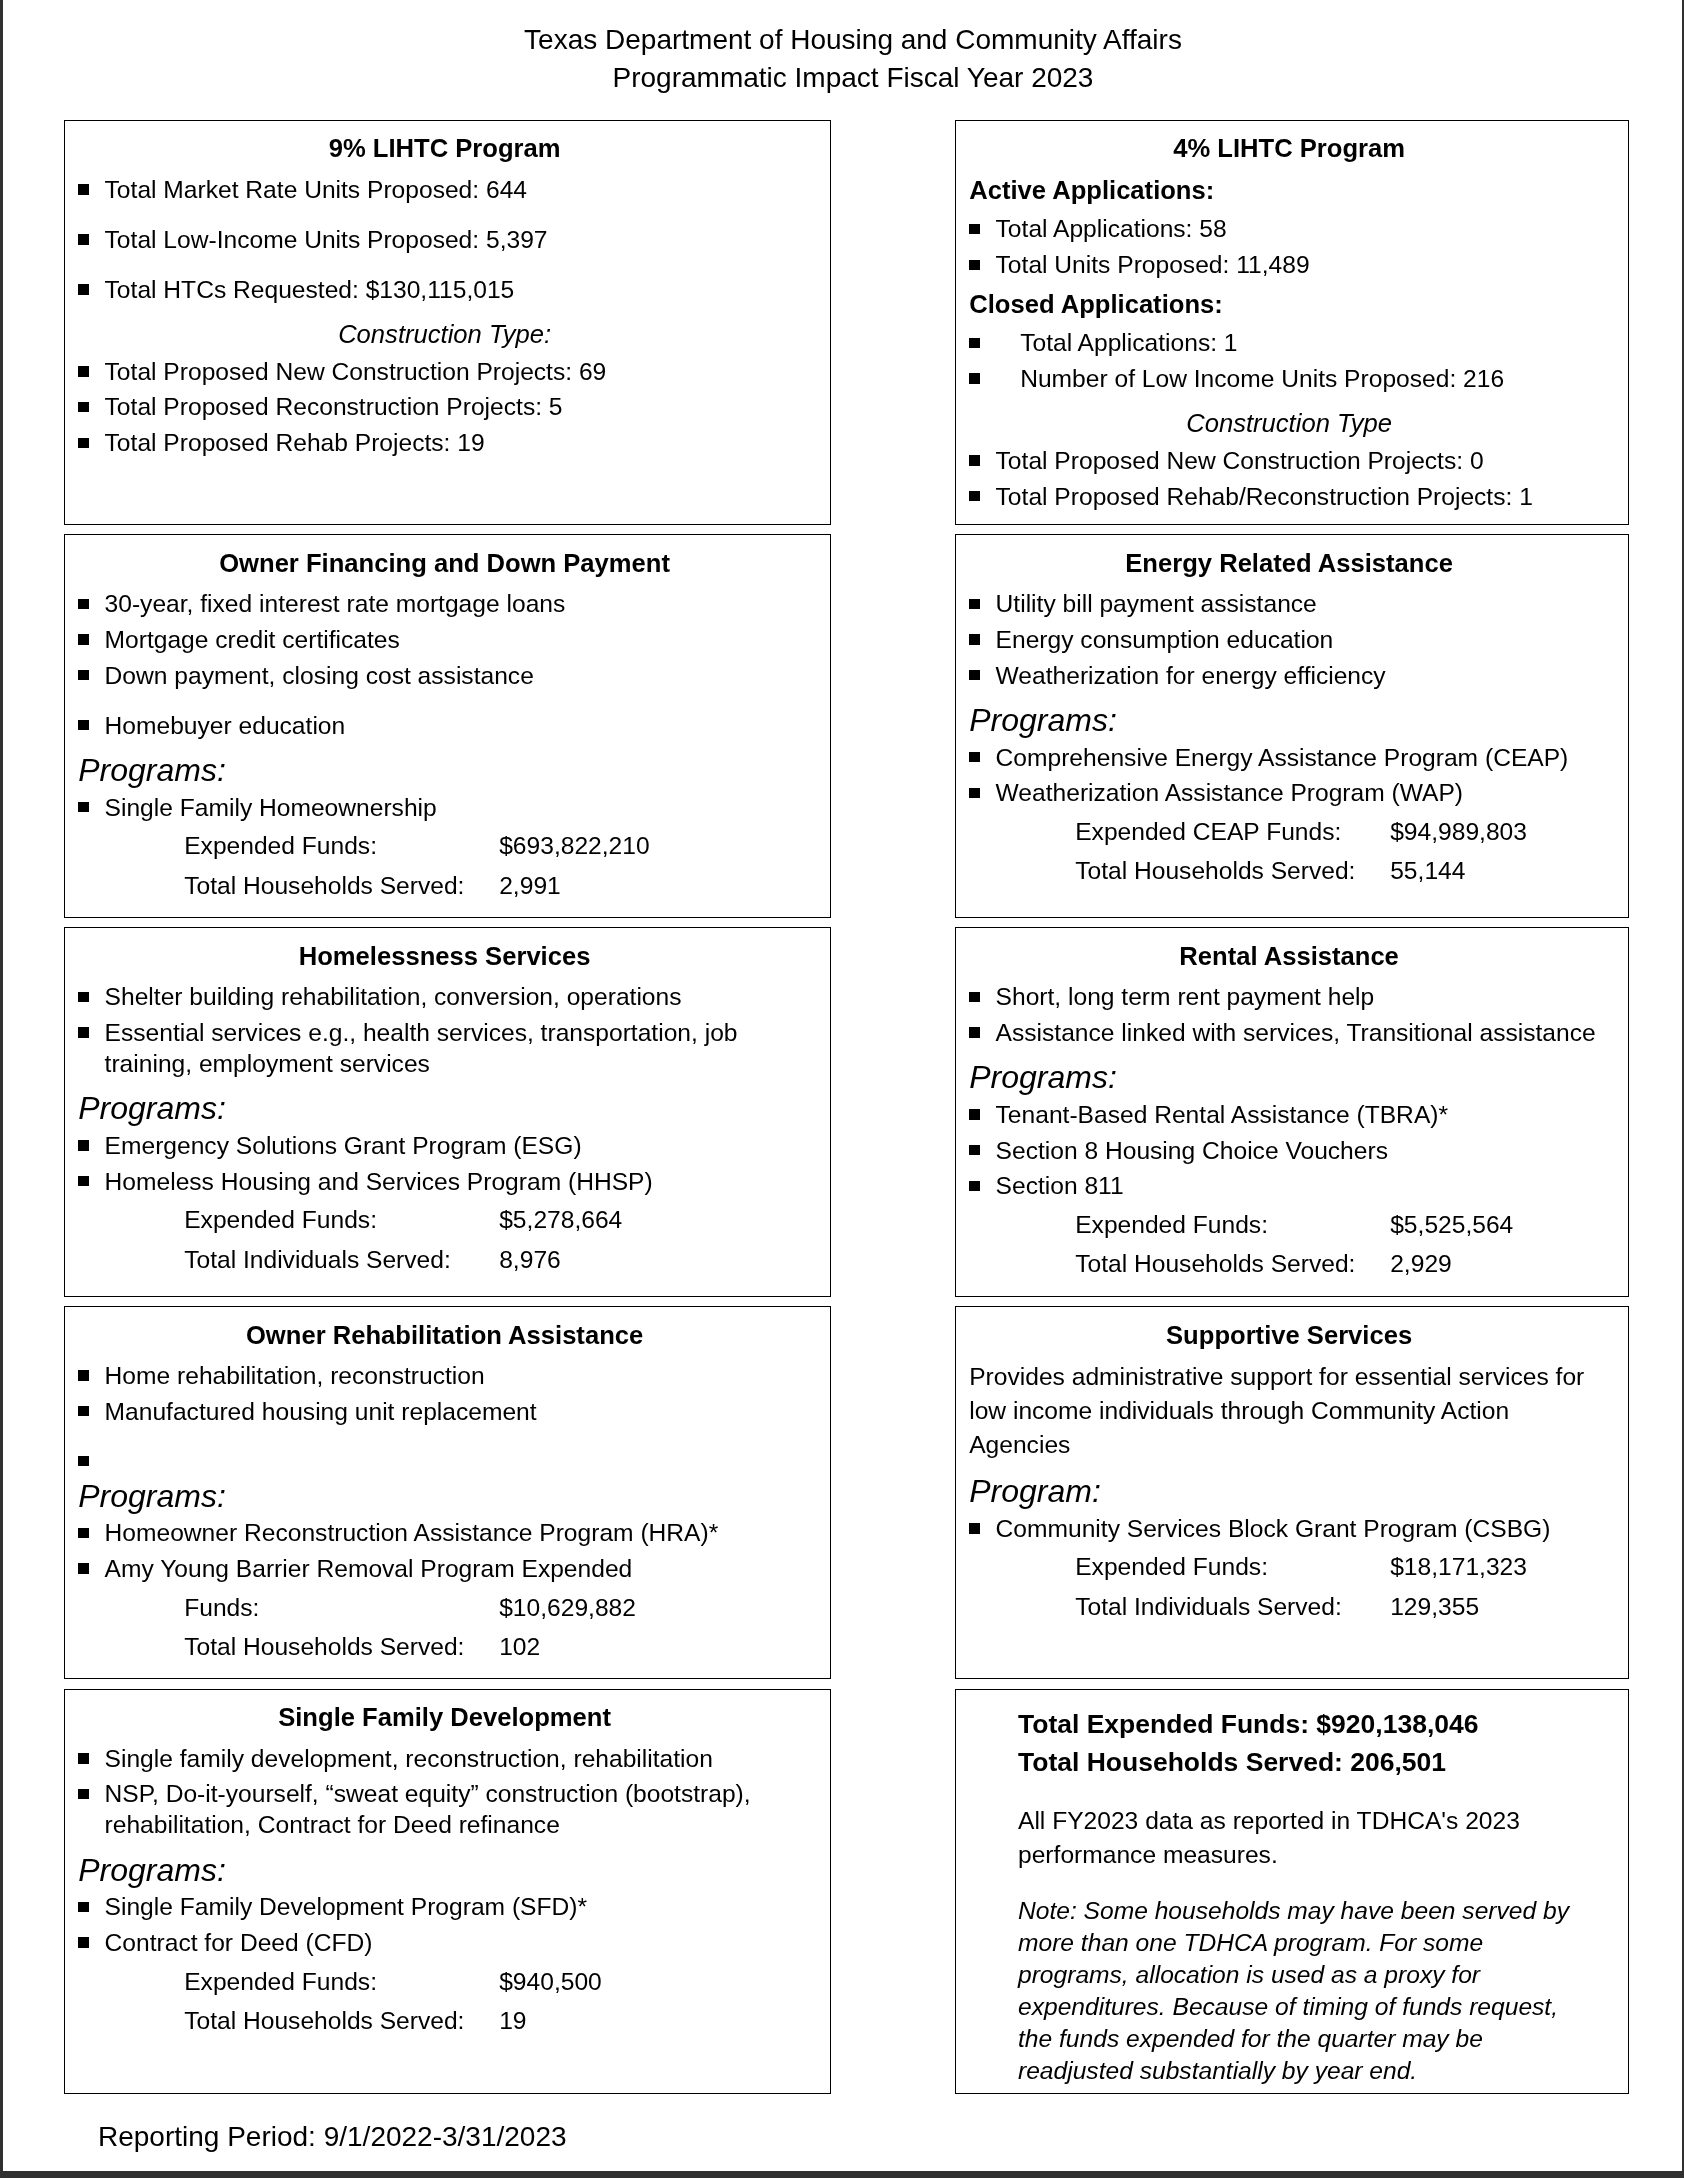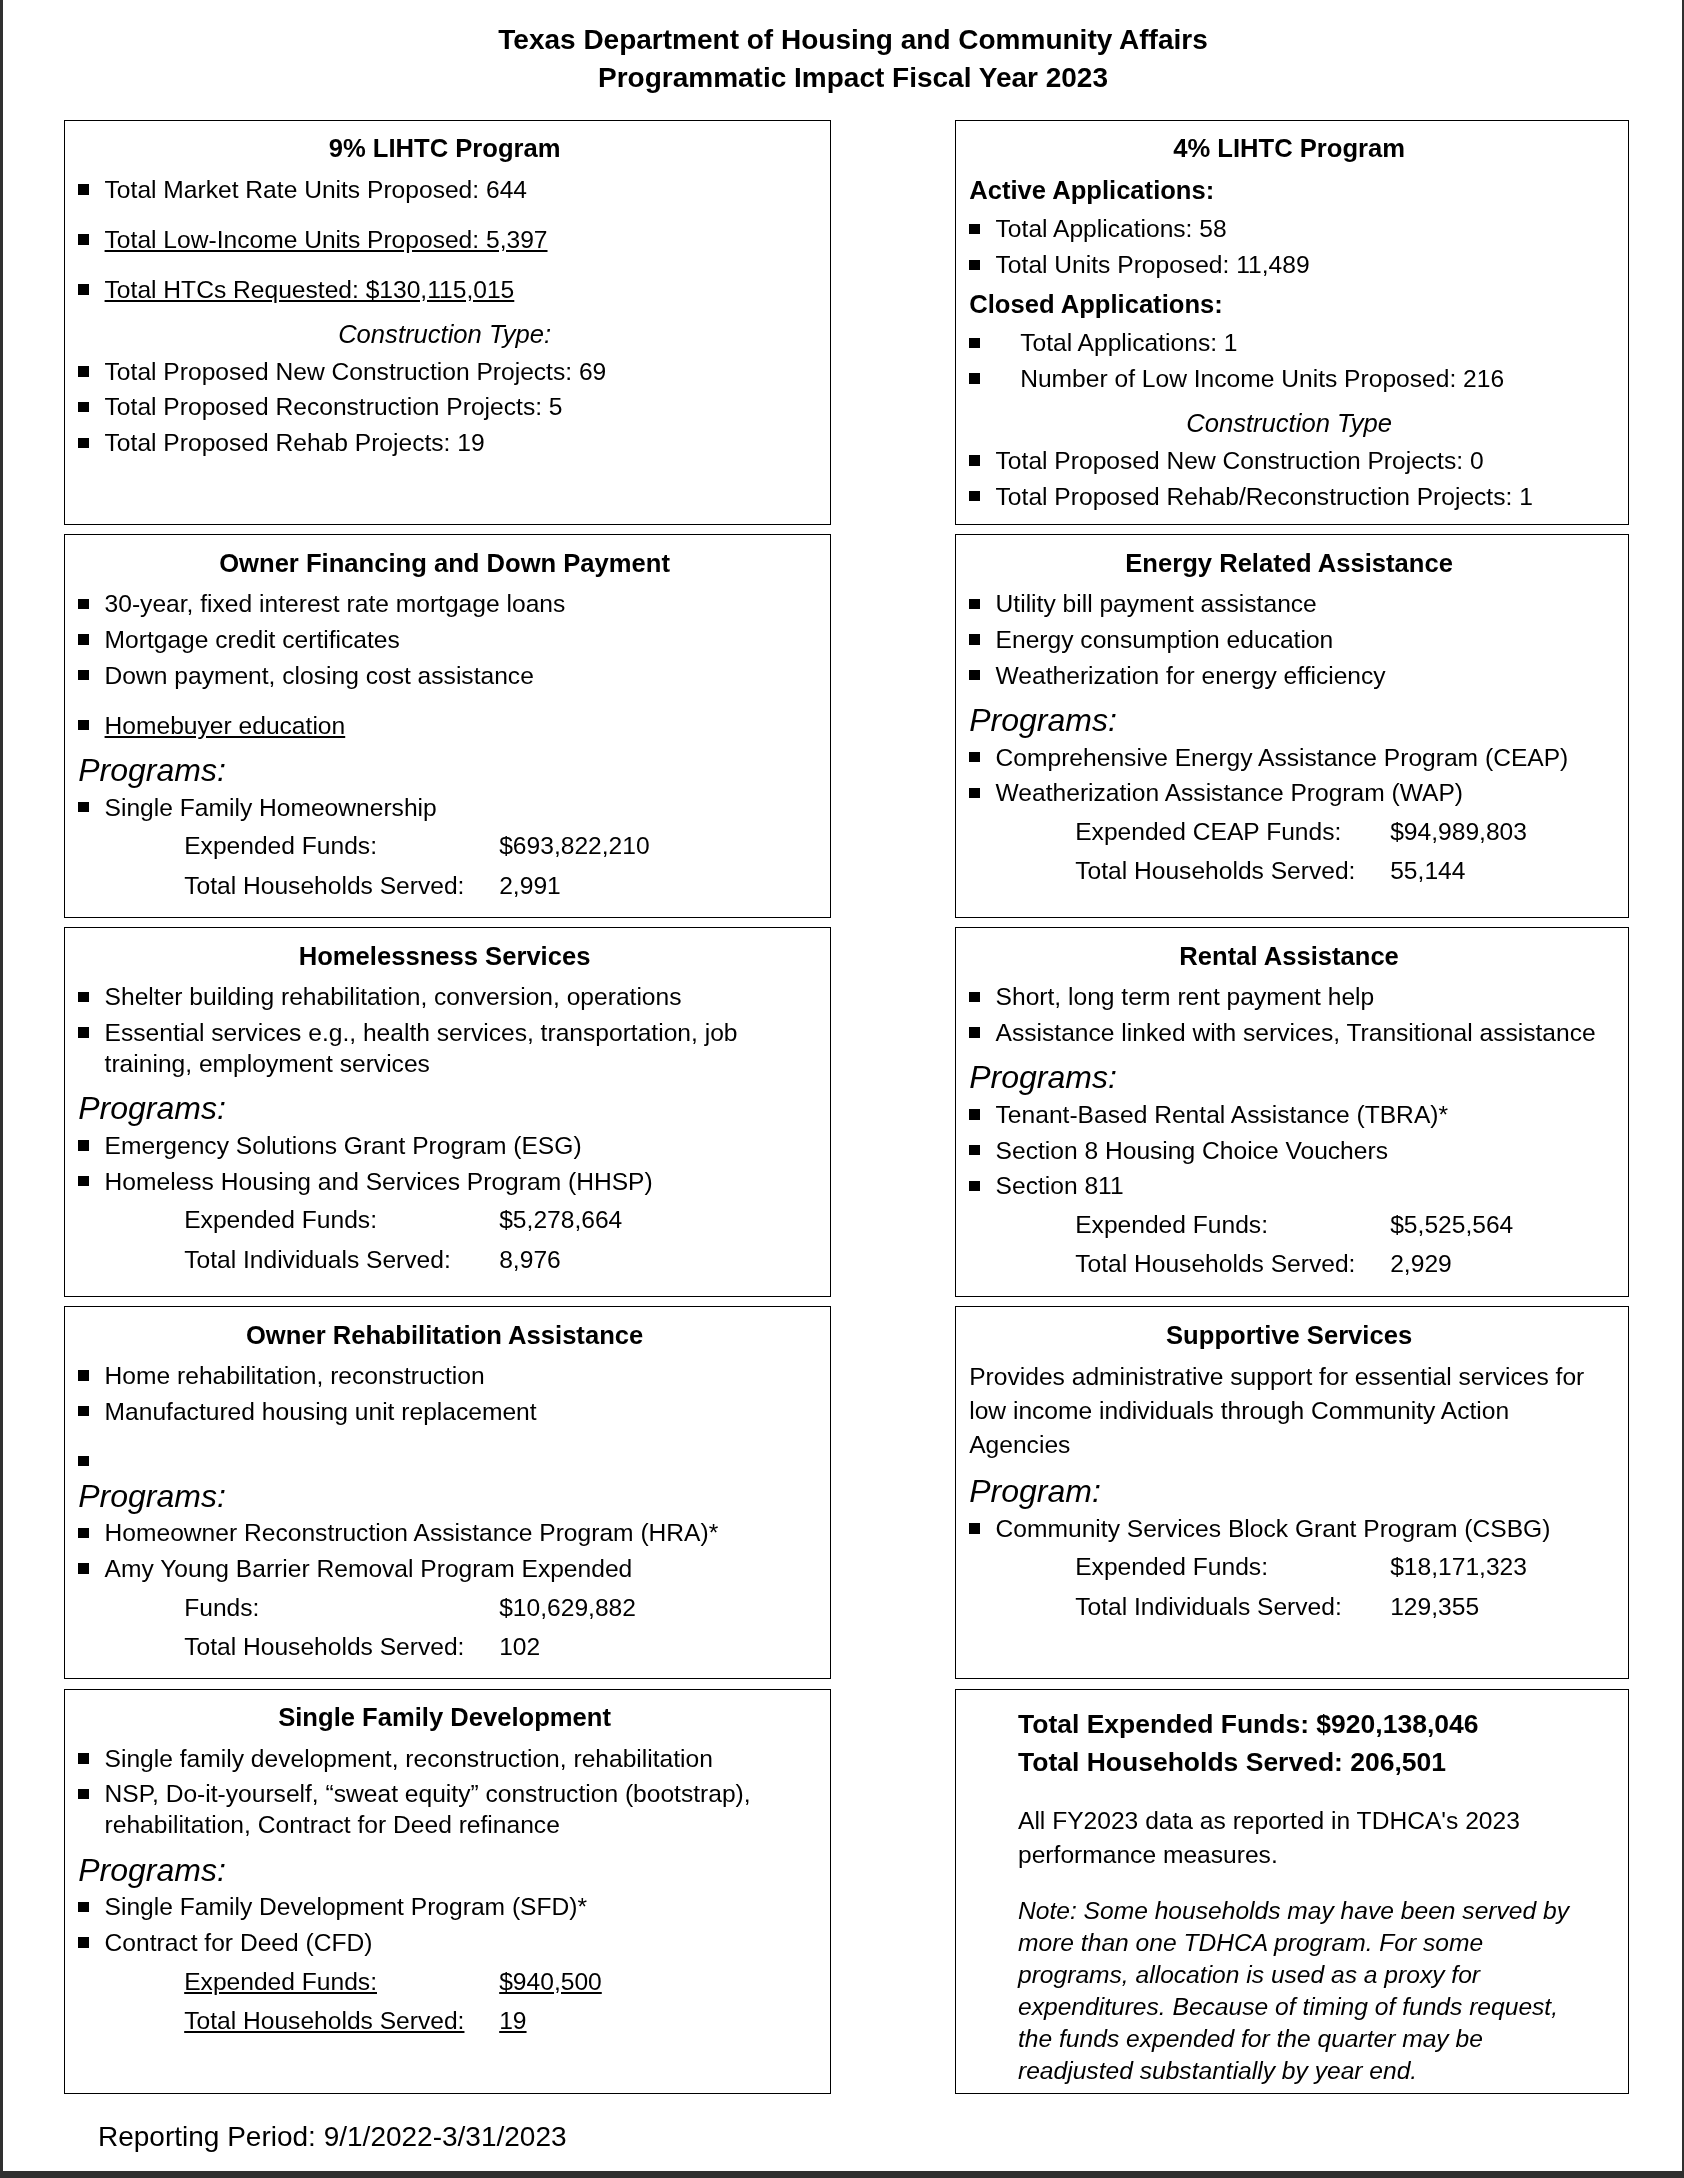--- a/index.html
+++ b/index.html
@@ -3,32 +3,32 @@
 <meta charset="utf-8">
 <style>
   html,body{margin:0;padding:0;}
   body{
     width:1685px;height:2179px;box-sizing:border-box;overflow:hidden;
     background:#ffffff;color:#000000;
     font-family:"Liberation Sans", sans-serif;
     border-left:3.8px solid #303030;border-right:3.8px solid #303030;border-bottom:8.5px solid #303030;
   }
   .title-wrap{padding-top:21px;text-align:center;}
-  .title-line{font-size:28px;font-weight:bold;line-height:38px;padding-left:21px;}
+  .title-line{font-size:28px;font-weight:normal;line-height:38px;padding-left:21px;}
   .grid{margin:23px 53px 0 61px;display:flex;flex-direction:column;gap:9.5px;}
   .row{display:flex;gap:16px;align-items:stretch;justify-content:space-between;}
   .bx{border:1.9px solid #000;box-sizing:border-box;padding:7.6px 19px 7.6px 13.2px;background:#fff;}
   .bl{width:767px;}
   .br{width:674px;}
   .r1{min-height:371px}.r2{min-height:331px}.r3{min-height:326px}.r4{min-height:331px}.r5{min-height:367px}
   .box-title{text-align:center;font-weight:bold;font-size:25.6px;margin:3.8px 0 9.5px;line-height:32px;}
   .b{display:flex;gap:16px;font-size:24.6px;line-height:31px;margin:4.7px 0;}
   .b .blt{width:10.4px;height:10.4px;background:#000;flex:none;margin-top:10.4px;}
   .b2 .bt{margin-left:24.6px;}
-  .sp{margin-top:19px;text-decoration:underline;}
+  .sp{margin-top:19px;}
   .subhead{font-weight:bold;font-size:25.6px;line-height:32px;margin:7.6px 0;}
   .citalic{font-style:italic;text-align:center;font-size:25.6px;line-height:32px;margin:13.2px 0 5.7px;}
   .plabel{font-style:italic;font-size:32px;line-height:32px;margin:13.2px 0 5.7px;}
   .txt{font-size:24.6px;line-height:34px;margin:3.8px 0;}
   .kv{display:flex;font-size:24.6px;line-height:32px;margin:7.6px 0;padding-left:106px;}
   .kv .k{width:315px;flex:none;}
   .tot{padding:15px 23px 6px 62px;}
   .tbold{font-weight:bold;font-size:26.5px;line-height:38px;}
   .tot .par{font-size:24.6px;line-height:34px;margin-top:23px;max-width:568px;}
   .tot .note{font-style:italic;line-height:32px;}

